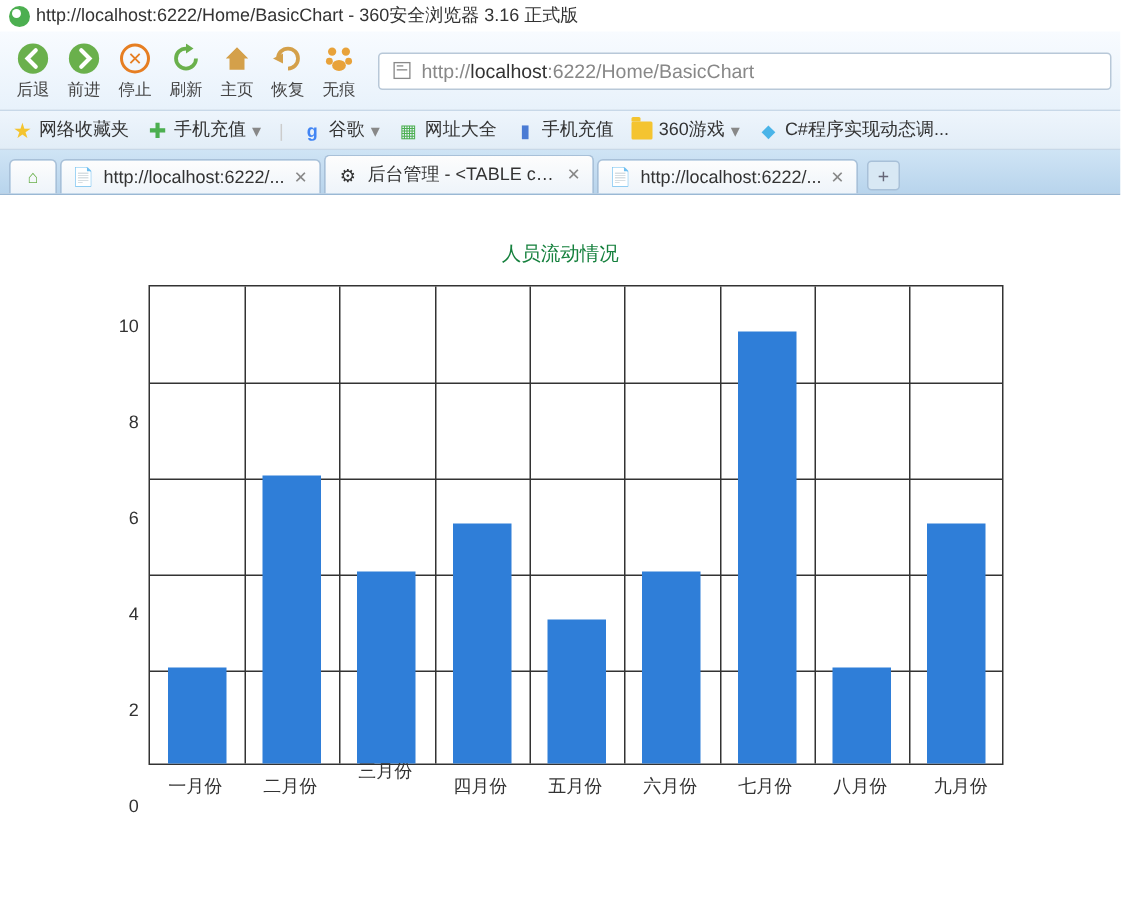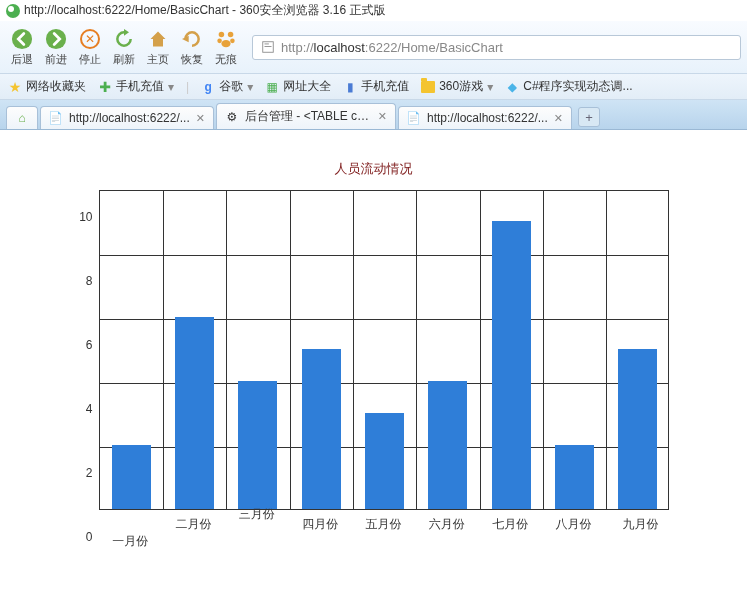--- a/index.html
+++ b/index.html
@@ -45,21 +45,21 @@
   .tabs { background: linear-gradient(#cfe4f5, #b8d4ec); border-bottom: 1px solid #9ab8d4; padding: 3px 6px 0; display: flex; align-items: flex-end; gap: 2px; }
   .tab { background: linear-gradient(#fdfdfd, #eef4fa); border: 1px solid #a8c0d8; border-bottom: none; border-radius: 4px 4px 0 0; padding: 4px 8px; display: flex; align-items: center; gap: 6px; font-size: 12px; color: #333; max-width: 180px; cursor: pointer; }
   .tab.small { max-width: 36px; justify-content: center; }
   .tab .tab-ico { width: 14px; height: 14px; display: inline-flex; align-items: center; justify-content: center; }
   .tab .tab-lbl { white-space: nowrap; overflow: hidden; text-overflow: ellipsis; flex: 1; }
   .tab .close { color: #888; font-size: 11px; cursor: pointer; }
   .newtab { width: 22px; height: 20px; background: #d8e8f4; border: 1px solid #a8c0d8; border-radius: 3px; display: flex; align-items: center; justify-content: center; font-size: 13px; color: #667; cursor: pointer; margin-left: 4px; margin-bottom: 2px; }
   
   
   .chart-wrap { padding: 30px 30px 20px 30px; }
-  .chart-title { text-align: center; font-size: 13px; color: #7f1d1d; margin-bottom: 12px; }
+  .chart-title { text-align: center; font-size: 13px; color: #15803d; margin-bottom: 12px; }
   .chart { position: relative; width: 630px; height: 350px; margin: 0 auto; }
   .plot { position: absolute; left: 40px; top: 0; width: 570px; height: 320px; border: 1px solid #333; }
   .grid-h { position: absolute; left: 0; width: 100%; border-top: 1px solid #333; }
   .grid-v { position: absolute; top: 0; height: 100%; border-left: 1px solid #333; }
   .ytick { position: absolute; left: 0; width: 34px; text-align: right; font-size: 12px; color: #333; transform: translateY(-50%); margin-top: 27px; }
   .xtick { position: absolute; bottom: -22px; font-size: 12px; color: #333; transform: translateX(-50%); white-space: nowrap; }
   .bar { position: absolute; bottom: 0; background: #2f7ed8; }
 </style>
 </head>
 <body>
@@ -235,21 +235,21 @@
         <div class="bar" style="left: 518.7px; width: 39.2667px; height: 160px; background: rgb(47, 126, 216);"></div>
       </div>
     <div id="yticks"></div>
     <div id="xticks"></div>
   <div class="ytick" style="top: 320px;">0</div>
       <div class="ytick" style="top: 256px;">2</div>
       <div class="ytick" style="top: 192px;">4</div>
       <div class="ytick" style="top: 128px;">6</div>
       <div class="ytick" style="top: 64px;">8</div>
       <div class="ytick" style="top: 0px;">10</div>
-      <div class="xtick" style="left: 71.6667px; top: 326px; margin-top: 17px;">一月份</div>
+      <div class="xtick" style="left: 71.6667px; top: 326px;">一月份</div>
       <div class="xtick" style="left: 135px; top: 326px;">二月份</div>
       <div class="xtick" style="left: 198.333px; top: 316px;">三月份</div>
       <div class="xtick" style="left: 261.667px; top: 326px;">四月份</div>
       <div class="xtick" style="left: 325px; top: 326px;">五月份</div>
       <div class="xtick" style="left: 388.333px; top: 326px;">六月份</div>
       <div class="xtick" style="left: 451.667px; top: 326px;">七月份</div>
       <div class="xtick" style="left: 515px; top: 326px;">八月份</div>
       <div class="xtick" style="left: 582px; top: 326px;">九月份</div>
     </div>
 </div>

